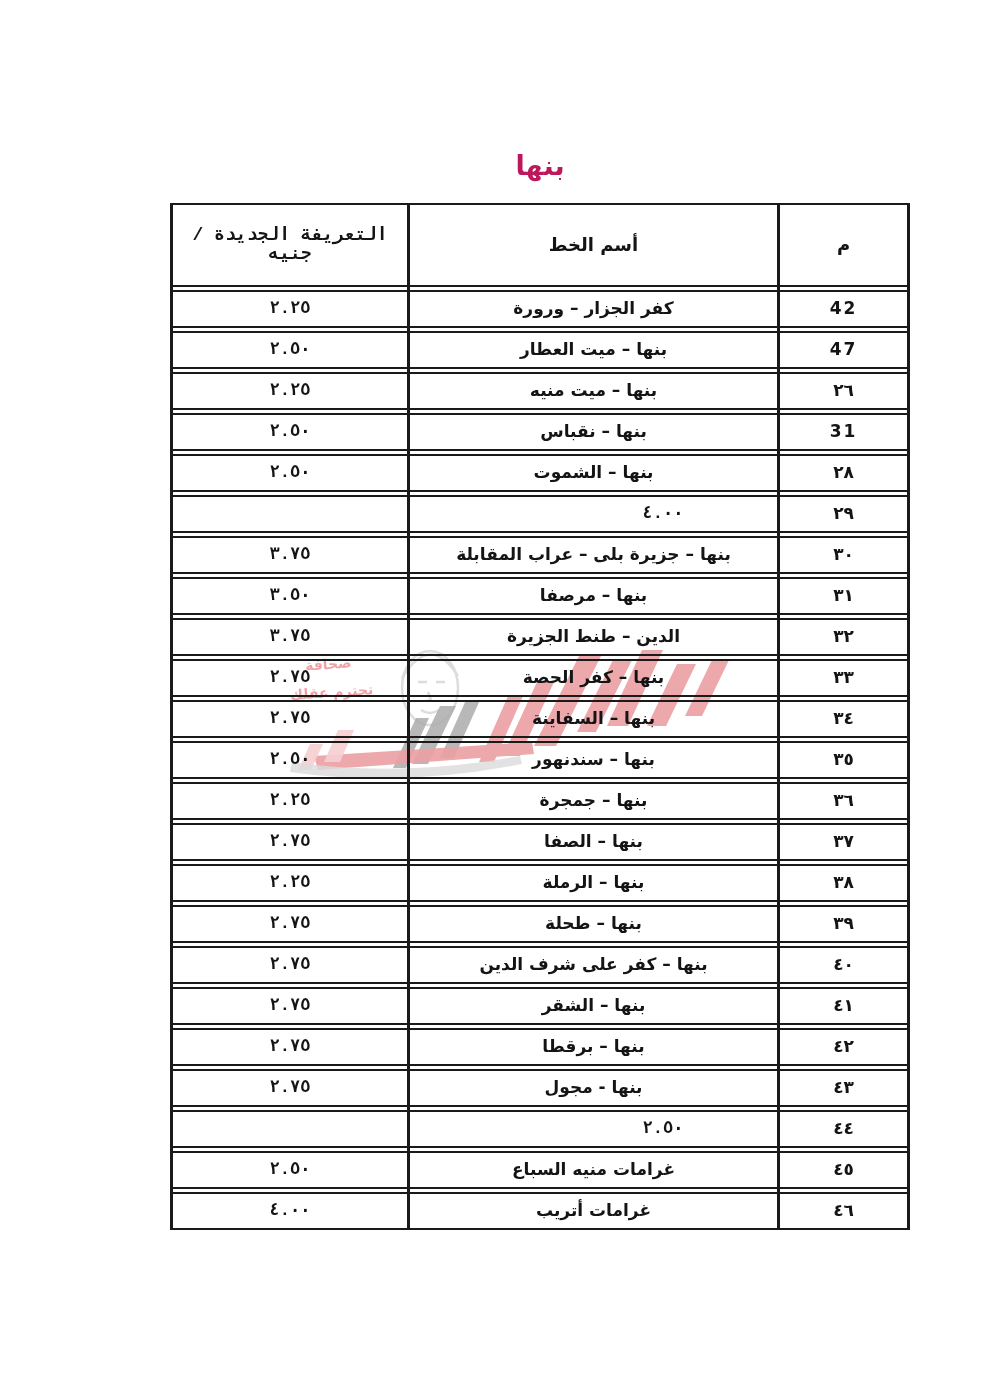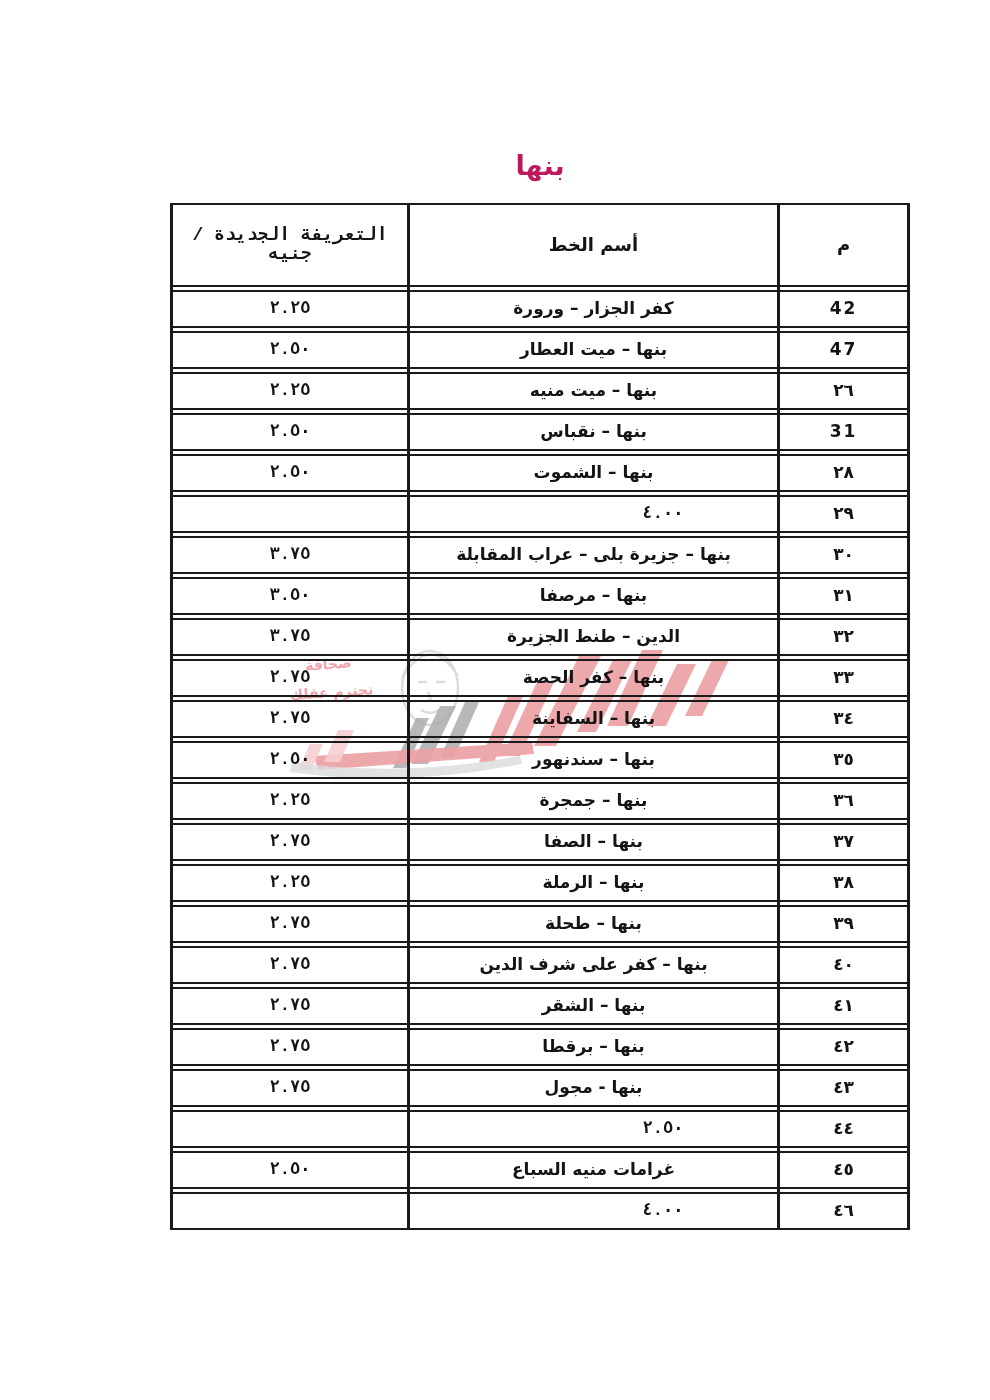--- a/index.html
+++ b/index.html
@@ -225,20 +225,21 @@
   </div>
 
   <div class="t-row t-body-row">
     <div class="cell c-idx">٤٥</div>
     <div class="cell c-route">غرامات منيه السباع</div>
     <div class="cell c-fare">٢.٥٠</div>
   </div>
 
   <div class="t-row t-body-row">
     <div class="cell c-idx">٤٦</div>
+    <div class="cell c-route">غرامات أتريب</div>
     <div class="cell c-fare">٤.٠٠</div>
   </div>
 </div>
     <div class="vline v-idx"></div>
     <div class="vline v-fare"></div>
   </div>
 
 </div>
 
 </body></html>

